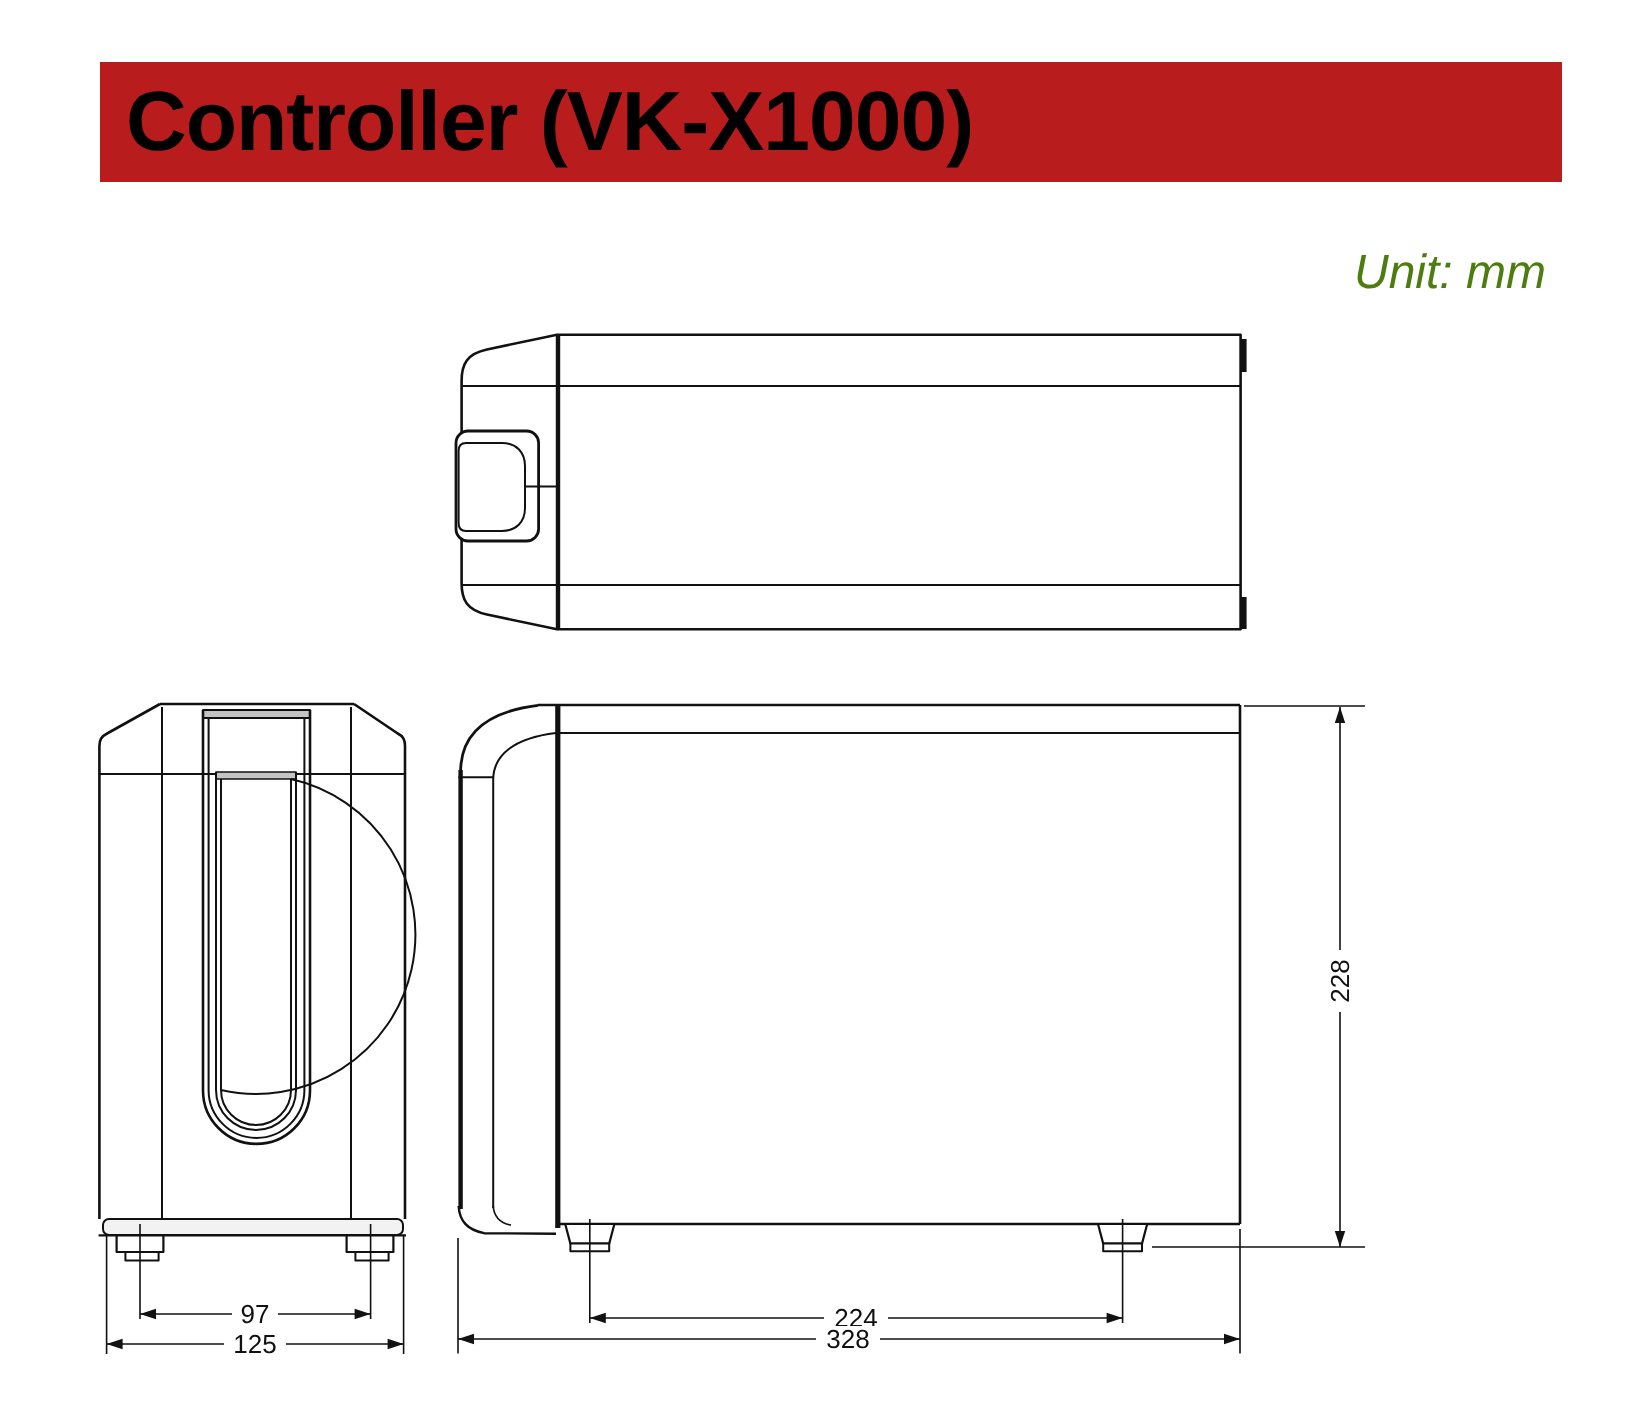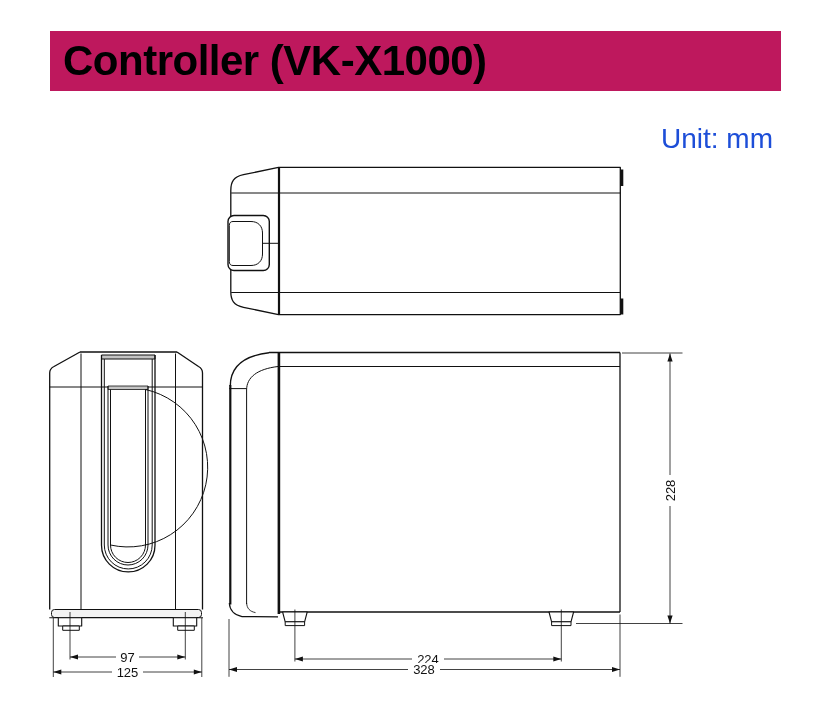--- a/index.html
+++ b/index.html
@@ -2,30 +2,30 @@
 <html><head>
 <meta charset="utf-8">
 <style>
   html,body{margin:0;padding:0;background:#fff;}
   .page{position:relative;width:817px;height:703px;background:#ffffff;overflow:hidden;
         font-family:"Liberation Sans",sans-serif;}
   .titlebar{position:absolute;left:50px;top:31px;width:731px;height:60px;
             display:flex;align-items:center;box-sizing:border-box;padding-left:13px;}
   .titlebar .title{font-size:42px;font-weight:bold;letter-spacing:-0.5px;color:#000;white-space:nowrap;}
   .unit{position:absolute;top:123px;left:645px;width:128px;text-align:right;
-        font-size:28px;color:#1d4ed8;}
+        font-size:24px;color:#4d7c0f;font-style:italic;}
   svg.drawing{position:absolute;left:0;top:0;}
   .dim-text{font-family:"Liberation Sans",sans-serif;font-size:13px;fill:#111;}
 </style>
 </head>
 <body>
 
 <div class="page">
 
-  <div class="titlebar" style="background:#be185d;text-align:right;">
+  <div class="titlebar" style="background:#b91c1c;text-align:right;">
     <span class="title">Controller (VK-X1000)</span>
   </div>
 
   <div class="unit">Unit: mm</div>
 
   <svg class="drawing" width="817" height="703" viewBox="0 0 817 703" fill="none" stroke="#111" stroke-linecap="butt" stroke-linejoin="round">
 
     <g>
       <path fill="#fff" stroke-width="1.3" d="M278.5,167.4 H620.3 V314.6 H278.5 L243.5,307.3 C233.5,305.2 230.8,300 230.8,291.5 L230.8,190.5 C230.8,182 233.5,176.8 243.5,174.7 Z"></path>
       <line x1="279" y1="167.4" x2="279" y2="314.6" stroke-width="2.2"></line>

